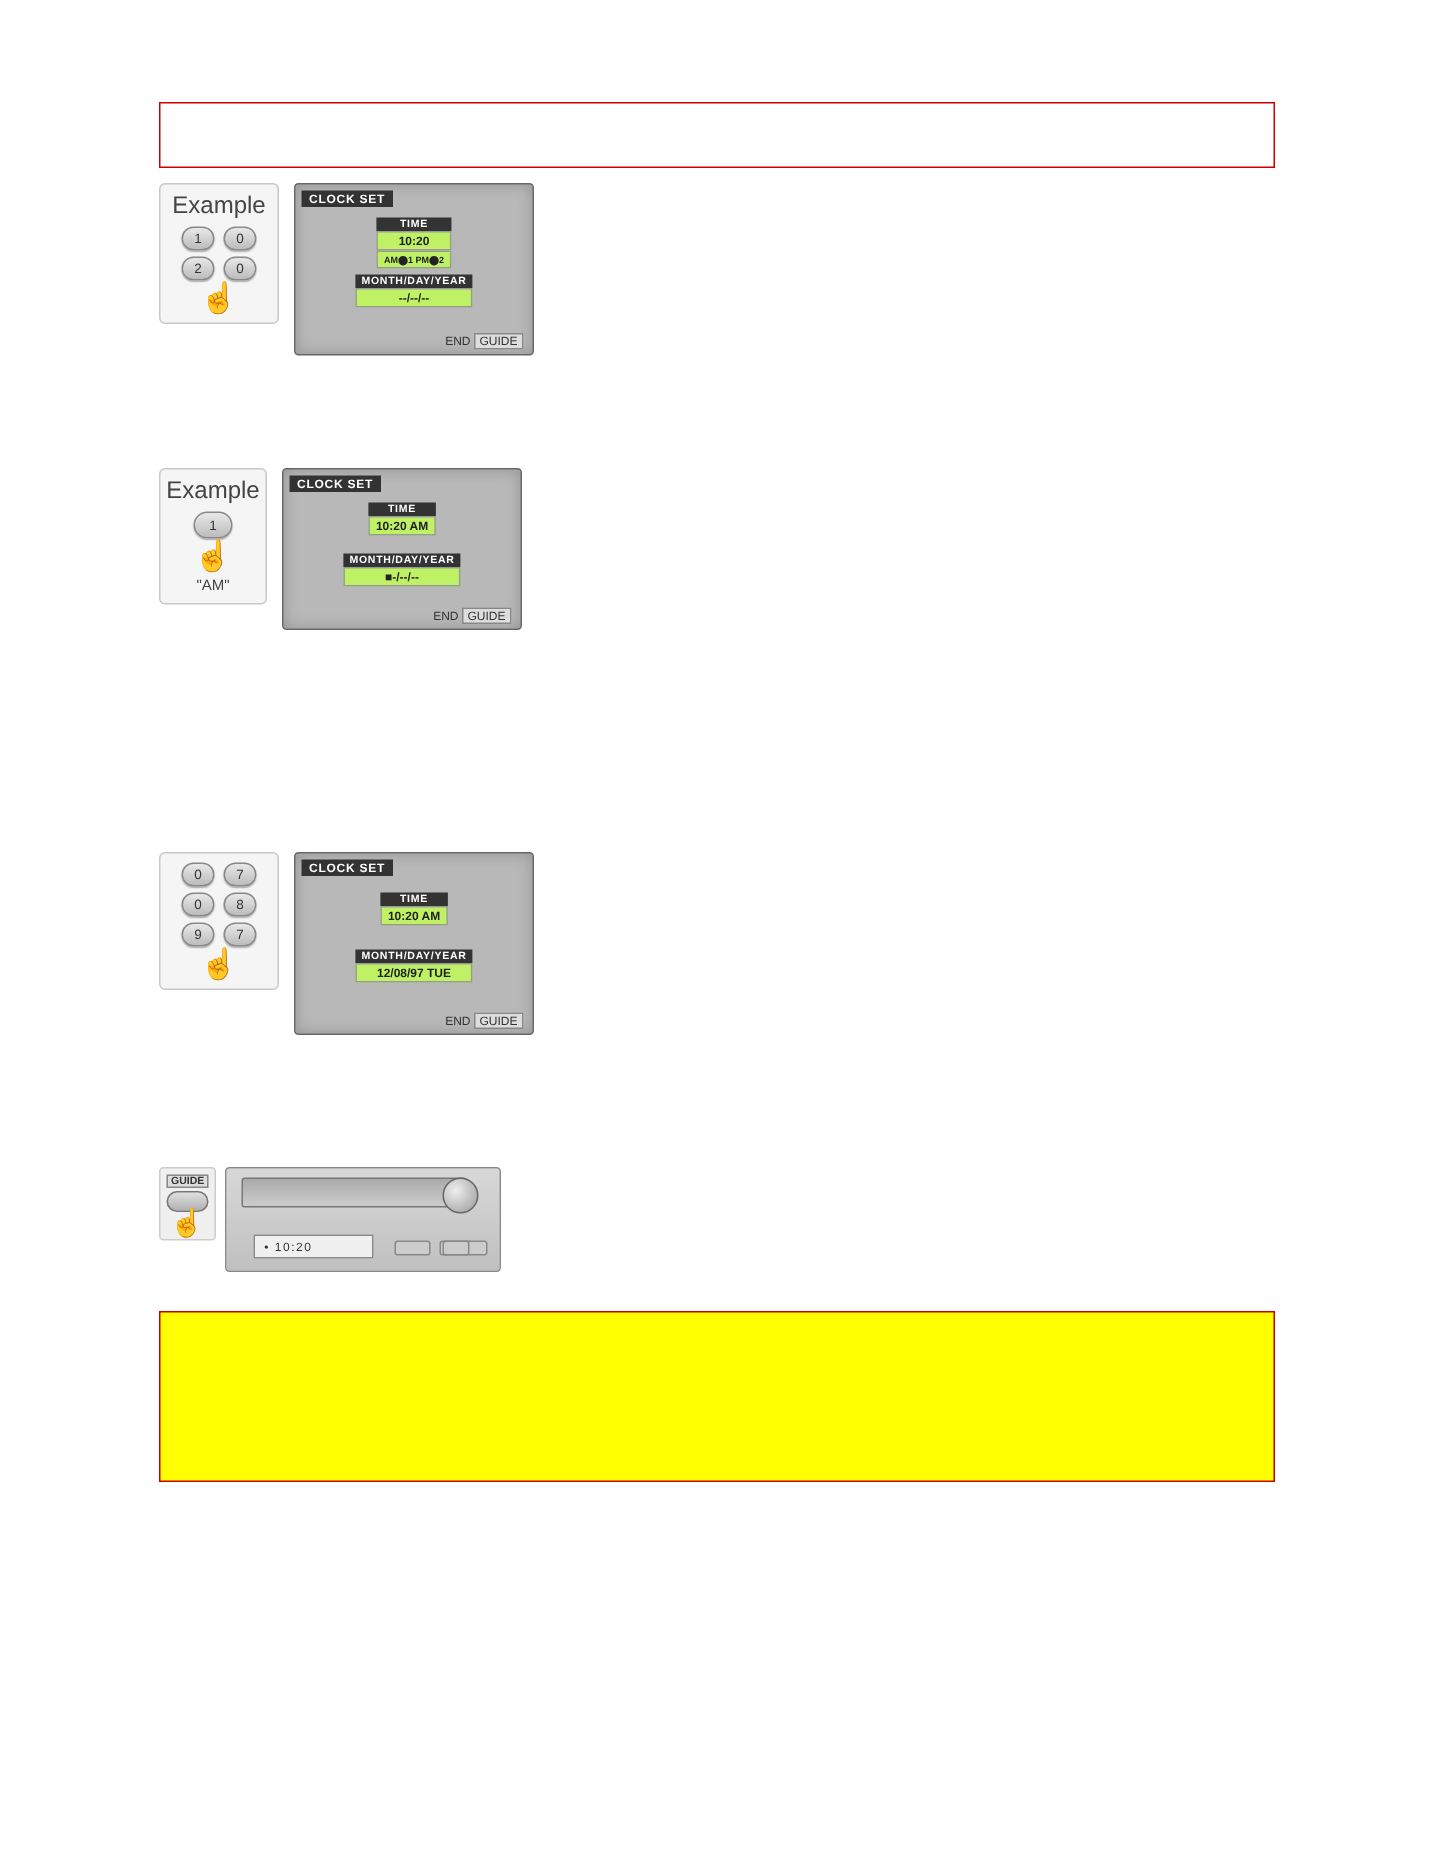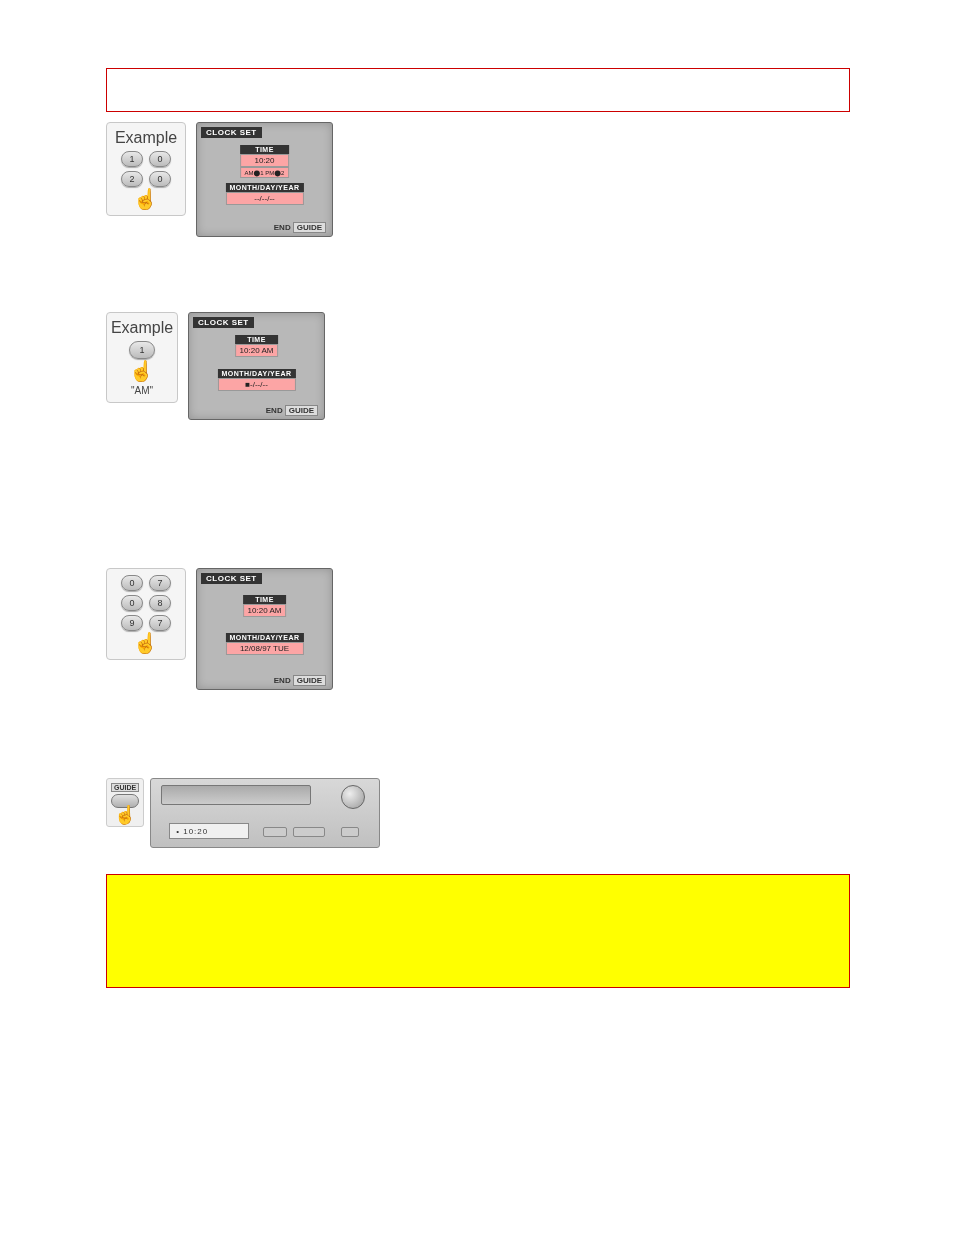--- a/index.html
+++ b/index.html
@@ -61,21 +61,21 @@
     font-size: 20px;
     color: #555;
     line-height: 1;
     margin-top: -2px;
   }
   .am-label {
     font-size: 10px;
     color: #444;
   }
   .screen-panel {
-    width: 137px;
+    width: 160px;
     height: 115px;
     background: #b8b8b8;
     border: 1px solid #666;
     border-radius: 3px;
     position: relative;
     box-shadow: inset 0 0 10px rgba(0,0,0,0.2);
   }
   .screen-title {
     position: absolute;
     top: 4px;
@@ -95,33 +95,33 @@
   }
   .block-header {
     background: #333;
     color: #fff;
     font-size: 7px;
     font-weight: bold;
     padding: 1px 4px;
     letter-spacing: 0.5px;
   }
   .block-value {
-    background: #fca5a5;
+    background: #bef264;
     color: #222;
     font-size: 8px;
-    font-weight: normal;
+    font-weight: bold;
     padding: 1px 4px;
     border: 1px solid #999;
   }
   .end-guide {
     position: absolute;
     bottom: 4px;
     right: 6px;
     font-size: 8px;
-    font-weight: bold;
+    font-weight: normal;
     color: #333;
   }
   .end-guide .guide-box {
     background: #ddd;
     border: 1px solid #888;
     padding: 0 3px;
     margin-left: 2px;
   }
   .vcr-figure {
     position: absolute;
@@ -148,21 +148,21 @@
   }
   .oval-btn {
     width: 28px;
     height: 14px;
     border-radius: 8px;
     background: linear-gradient(#e0e0e0, #b0b0b0);
     border: 1px solid #777;
     margin-top: 2px;
   }
   .vcr-body {
-    width: 230px;
+    width: 184px;
     height: 70px;
     background: linear-gradient(#d8d8d8, #c0c0c0);
     border: 1px solid #888;
     border-radius: 3px;
     position: relative;
   }
   .vcr-slot {
     position: absolute;
     top: 6px;
     left: 10px;

